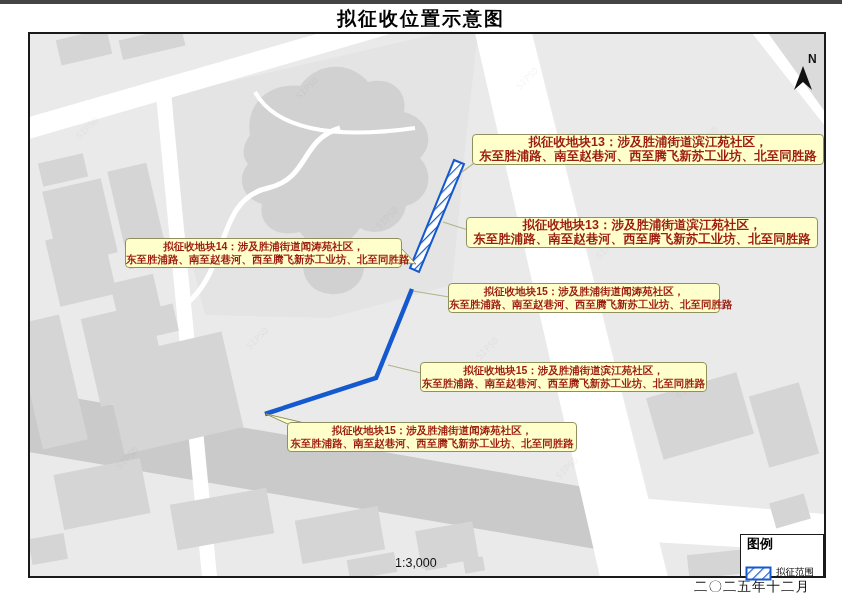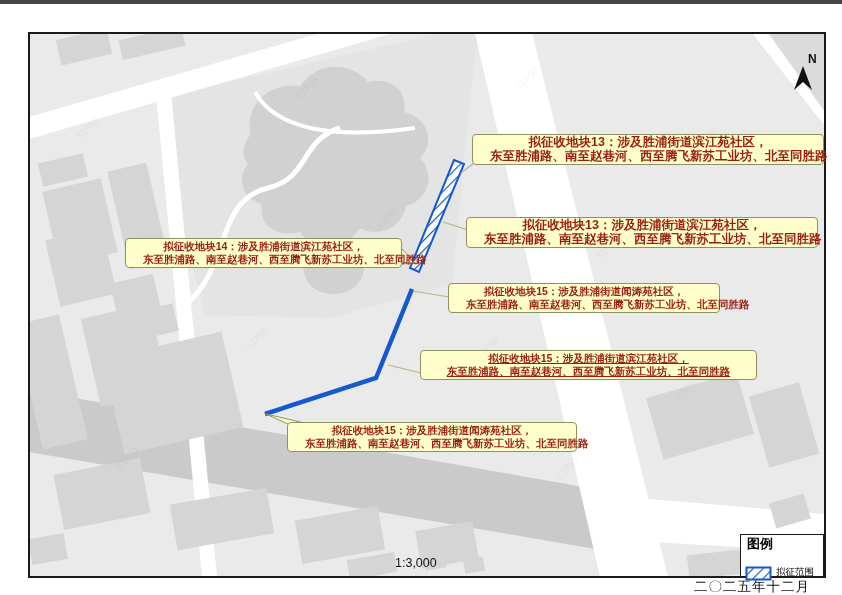--- a/index.html
+++ b/index.html
@@ -5,41 +5,42 @@
   html,body{margin:0;padding:0;background:#ffffff;}
   #page{position:relative;width:842px;height:595px;background:#ffffff;overflow:hidden;
         font-family:"Liberation Sans",sans-serif;}
   .topbar{position:absolute;left:0;top:0;width:842px;height:4px;background:#454545;}
   .page-title{position:absolute;left:0;top:6px;width:842px;text-align:center;
         font-size:19px;font-weight:bold;letter-spacing:2px;color:#000;
         font-family:"Liberation Sans",sans-serif;}
   #mapsvg{position:absolute;left:0;top:0;z-index:1;}
   .callout{position:absolute;z-index:3;background:#ffffcc;border:1px solid #8f9060;
         border-radius:4px;color:#9c1c0e;font-weight:bold;text-align:center;
-        padding:1px 17px;box-sizing:border-box;white-space:nowrap;}
+        padding:1px 0;box-sizing:border-box;white-space:nowrap;}
   .callout-lg{font-size:12.5px;line-height:13.5px;}
   .callout-sm{font-size:10.5px;line-height:13px;}
   .legend-box{position:absolute;left:740px;top:534px;width:84px;height:43px;z-index:3;
         background:#ffffff;border:1.5px solid #1a1a1a;box-sizing:border-box;}
   .legend-title{font-family:"Liberation Serif",serif;font-weight:bold;font-size:13px;
         color:#000;margin:1px 0 15px 6px;line-height:15px;}
   .legend-row{display:flex;align-items:flex-start;margin:1px 0 0 4px;}
   .legend-label{font-family:"Liberation Serif",serif;font-size:9.5px;color:#000;margin-left:4px;}
   .scale-text{position:absolute;left:395px;top:556px;width:106px;z-index:3;
         font-size:12.5px;color:#111;}
   .date-text{position:absolute;left:694px;top:578px;width:128px;z-index:2;text-align:left;
         font-family:"Liberation Serif",serif;font-size:13.5px;letter-spacing:1px;color:#111;}
 </style>
 </head>
 <body>
 
 <div id="page">
 
   <div class="topbar"></div>
 
+  <div class="page-title">拟征收位置示意图</div>
 
   <svg id="mapsvg" width="842" height="595" viewBox="0 0 842 595">
     <defs>
       <clipPath id="mapclip">
           <rect x="30" y="34" width="794" height="542"></rect>
         </clipPath>
       <pattern id="bluehatch" width="7" height="7" patternUnits="userSpaceOnUse" patternTransform="rotate(45)">
         <rect width="7" height="7" fill="#ffffff"></rect>
         <line x1="0" y1="0" x2="0" y2="7" stroke="#1559cf" stroke-width="2.4"></line>
       </pattern>
@@ -145,30 +146,30 @@
     <div>拟征收地块13：涉及胜浦街道滨江苑社区，</div>
     <div>东至胜浦路、南至赵巷河、西至腾飞新苏工业坊、北至同胜路</div>
   </div>
 
   <div class="callout callout-lg" style="left:466px;top:217px;width:352px;">
     <div>拟征收地块13：涉及胜浦街道滨江苑社区，</div>
     <div>东至胜浦路、南至赵巷河、西至腾飞新苏工业坊、北至同胜路</div>
   </div>
 
   <div class="callout callout-sm" style="left:125px;top:238px;width:277px;">
-    <div>拟征收地块14：涉及胜浦街道滨江苑社区，</div>
+    <div>拟征收地块14：涉及胜浦街道闻涛苑社区，</div>
     <div>东至胜浦路、南至赵巷河、西至腾飞新苏工业坊、北至同胜路</div>
   </div>
 
   <div class="callout callout-sm" style="left:448px;top:283px;width:272px;">
     <div>拟征收地块15：涉及胜浦街道闻涛苑社区，</div>
     <div>东至胜浦路、南至赵巷河、西至腾飞新苏工业坊、北至同胜路</div>
   </div>
 
-  <div class="callout callout-sm" style="left:420px;top:350px;width:337px;text-decoration:underline;">
+  <div class="callout callout-sm" style="left:420px;top:362px;width:287px;">
     <div>拟征收地块15：涉及胜浦街道滨江苑社区，</div>
     <div>东至胜浦路、南至赵巷河、西至腾飞新苏工业坊、北至同胜路</div>
   </div>
 
   <div class="callout callout-sm" style="left:287px;top:422px;width:290px;">
     <div>拟征收地块15：涉及胜浦街道闻涛苑社区，</div>
     <div>东至胜浦路、南至赵巷河、西至腾飞新苏工业坊、北至同胜路</div>
   </div>
 
   <div class="legend-box">

